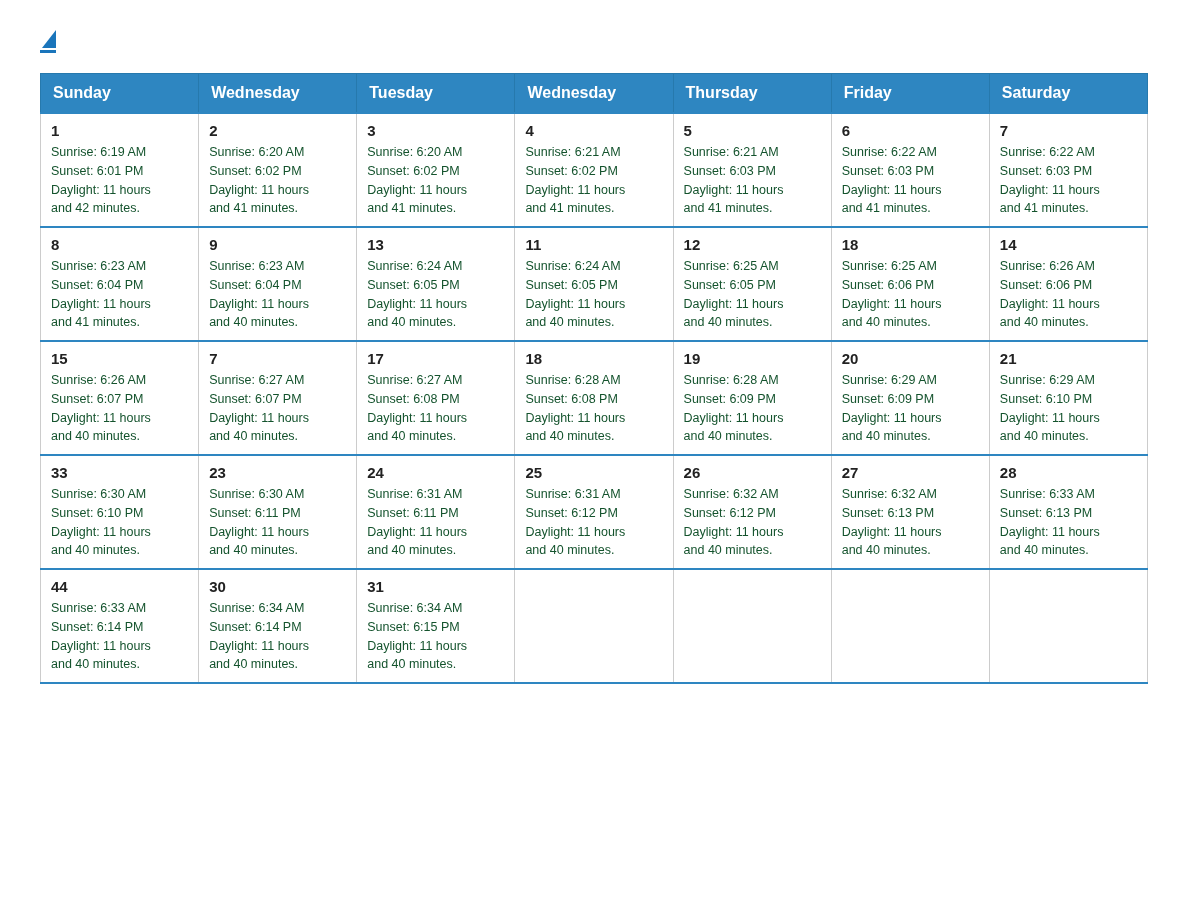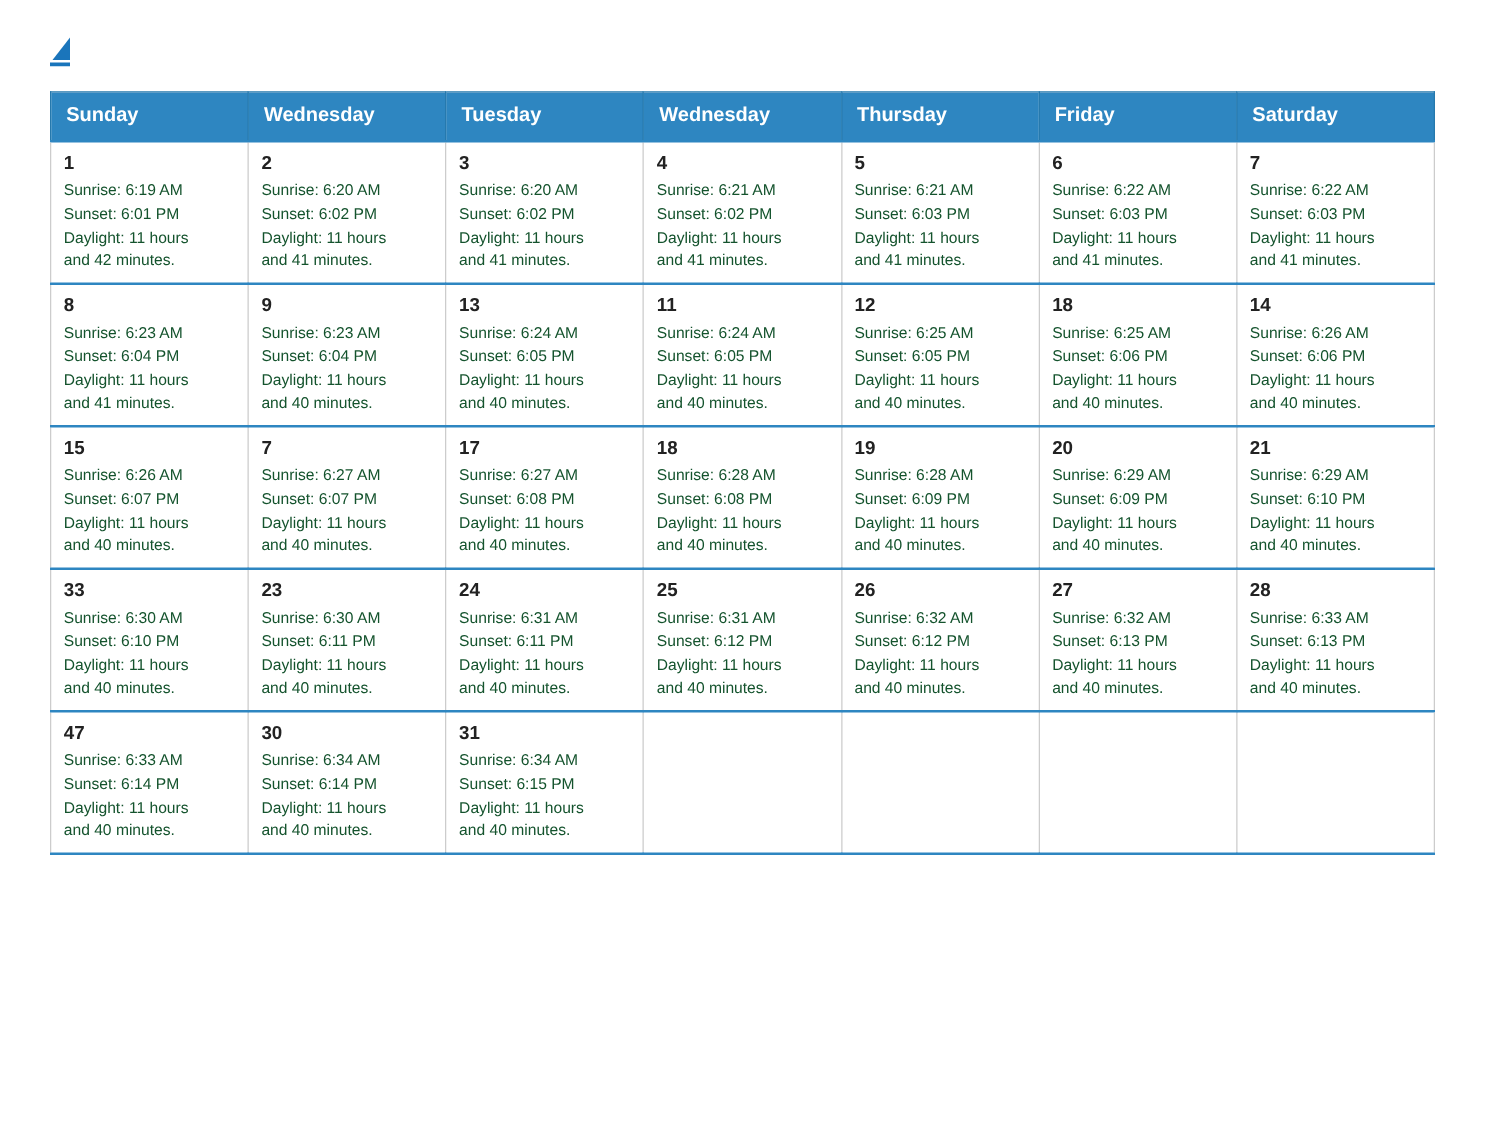--- a/index.html
+++ b/index.html
@@ -364,21 +364,21 @@
         <div class="day-info">
           Sunrise: 6:33 AM<br>
           Sunset: 6:13 PM<br>
           Daylight: 11 hours<br>
           and 40 minutes.
         </div>
       </td>
       </tr>
       <tr>
         <td>
-        <div class="day-num">47</div>
+        <div class="day-num">44</div>
         <div class="day-info">
           Sunrise: 6:33 AM<br>
           Sunset: 6:14 PM<br>
           Daylight: 11 hours<br>
           and 40 minutes.
         </div>
       </td>
         <td>
         <div class="day-num">30</div>
         <div class="day-info">

